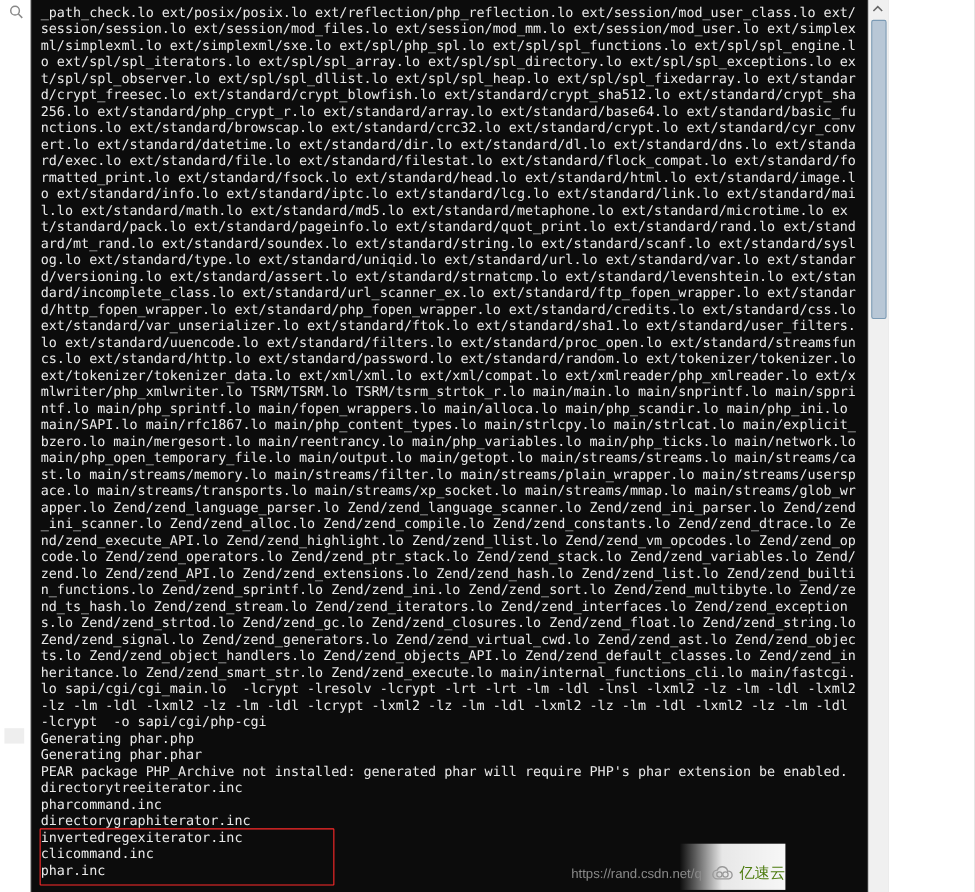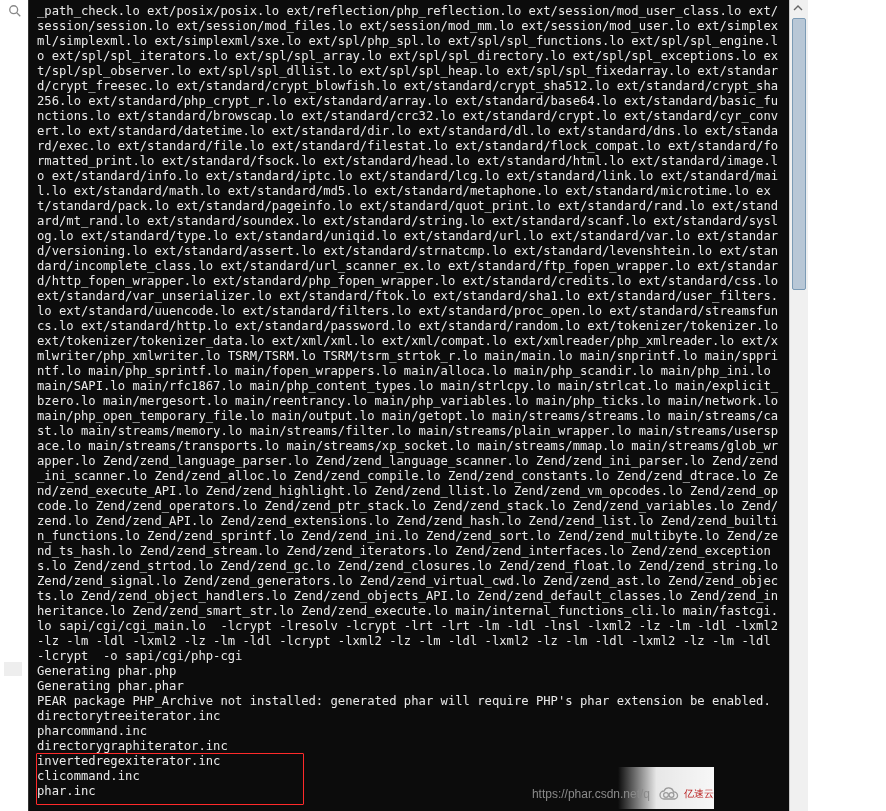--- a/index.html
+++ b/index.html
@@ -11,21 +11,21 @@
   .terminal{position:absolute;left:28px;top:0;width:760px;height:811px;background:#0c0c0c;border-left:1px solid #333;border-right:1px solid #333}
   .terminal pre{margin:0;padding:4px 6px 0 8px;color:#eaeaea;font-family:"DejaVu Sans Mono",Consolas,monospace;font-size:12.2px;line-height:15px;white-space:pre-wrap;word-break:break-all}
   .scroll{position:absolute;left:789px;top:0;width:18px;height:811px;background:#f0f0f0;border-left:1px solid #c9c9c9;border-right:1px solid #c9c9c9}
   .scroll .btn{position:absolute;left:0;width:16px;height:16px;background:#f0f0f0;display:flex;align-items:center;justify-content:center}
   .scroll .btn.up{top:0}
   .scroll .thumb{position:absolute;left:2px;top:18px;width:12px;height:270px;background:#b8c7d6;border:1px solid #7c9bb5;border-radius:2px}
   .right-pad{position:absolute;left:808px;top:0;width:78px;height:811px;background:#fff}
   .redbox{position:absolute;left:36px;top:753px;width:266px;height:50px;border:1.8px solid #ff2a2a;border-radius:1px;pointer-events:none}
   .watermark{position:absolute;right:4px;bottom:8px;display:flex;align-items:center;gap:6px;color:#8a8a8a;font-size:12px}
   .watermark .logo{display:flex;align-items:center;gap:4px}
-  .watermark .cn{font-size:10px;color:#b91c1c}
+  .watermark .cn{font-size:14px;color:#4d7c0f}
   .watermark .overlay{position:absolute;right:0;bottom:-6px;width:96px;height:42px;background:linear-gradient(90deg,rgba(255,255,255,0.0),rgba(255,255,255,0.9) 40%,rgba(255,255,255,0.97))}
   .wm-row{position:relative;z-index:2;display:flex;align-items:center;gap:8px}
 </style>
 </head>
 <body>
 
 <div class="page">
 
   <div class="left-strip">
     <span class="mag">
@@ -63,21 +63,21 @@
     <div class="thumb"></div>
   </div>
 
   <div class="right-pad"></div>
 
   <div class="redbox"></div>
 
   <div class="watermark">
     <div class="overlay"></div>
     <div class="wm-row">
-      <span>https://phar.csdn.net/q</span>
+      <span>https://rand.csdn.net/q</span>
       <span class="logo">
         <svg width="22" height="18" viewBox="0 0 22 18">
           <path d="M6 14 a4 4 0 0 1 0-8 a5 5 0 0 1 9.5 1 a3.5 3.5 0 0 1 1 7 Z" fill="none" stroke="#9a9a9a" stroke-width="1.3"></path>
           <circle cx="8" cy="10" r="2.4" fill="none" stroke="#9a9a9a" stroke-width="1.2"></circle>
           <circle cx="13.5" cy="10" r="2.4" fill="none" stroke="#9a9a9a" stroke-width="1.2"></circle>
         </svg>
         <span class="cn">亿速云</span>
       </span>
     </div>
   </div>

